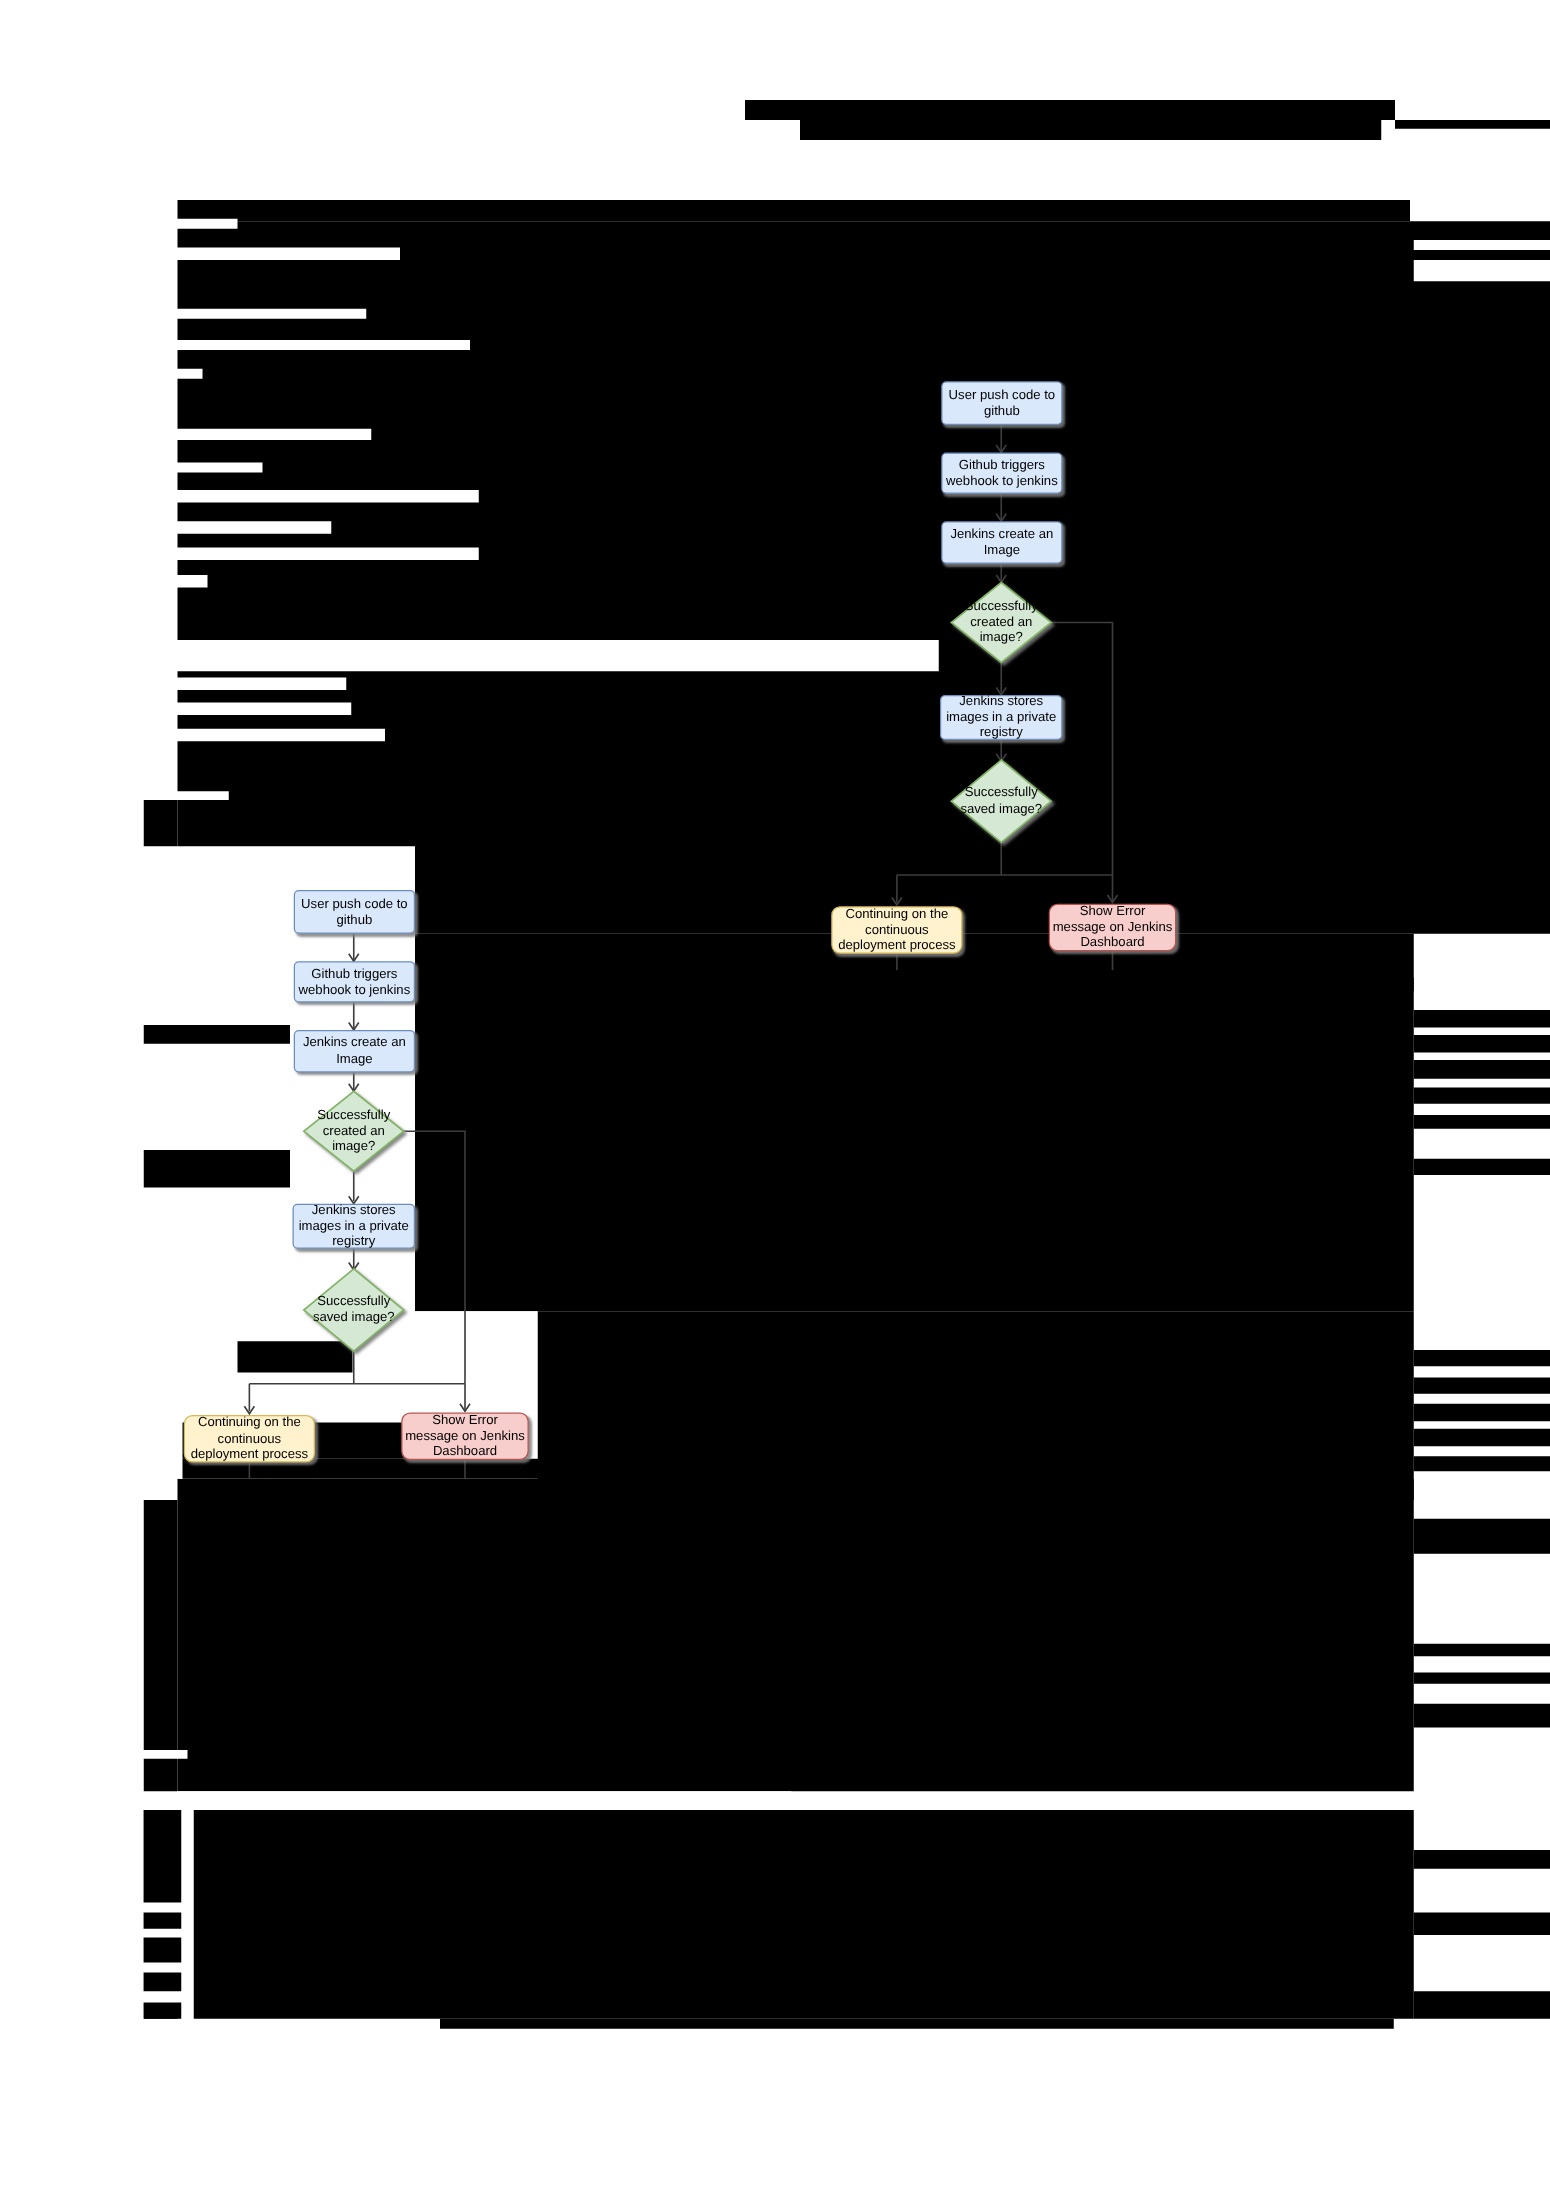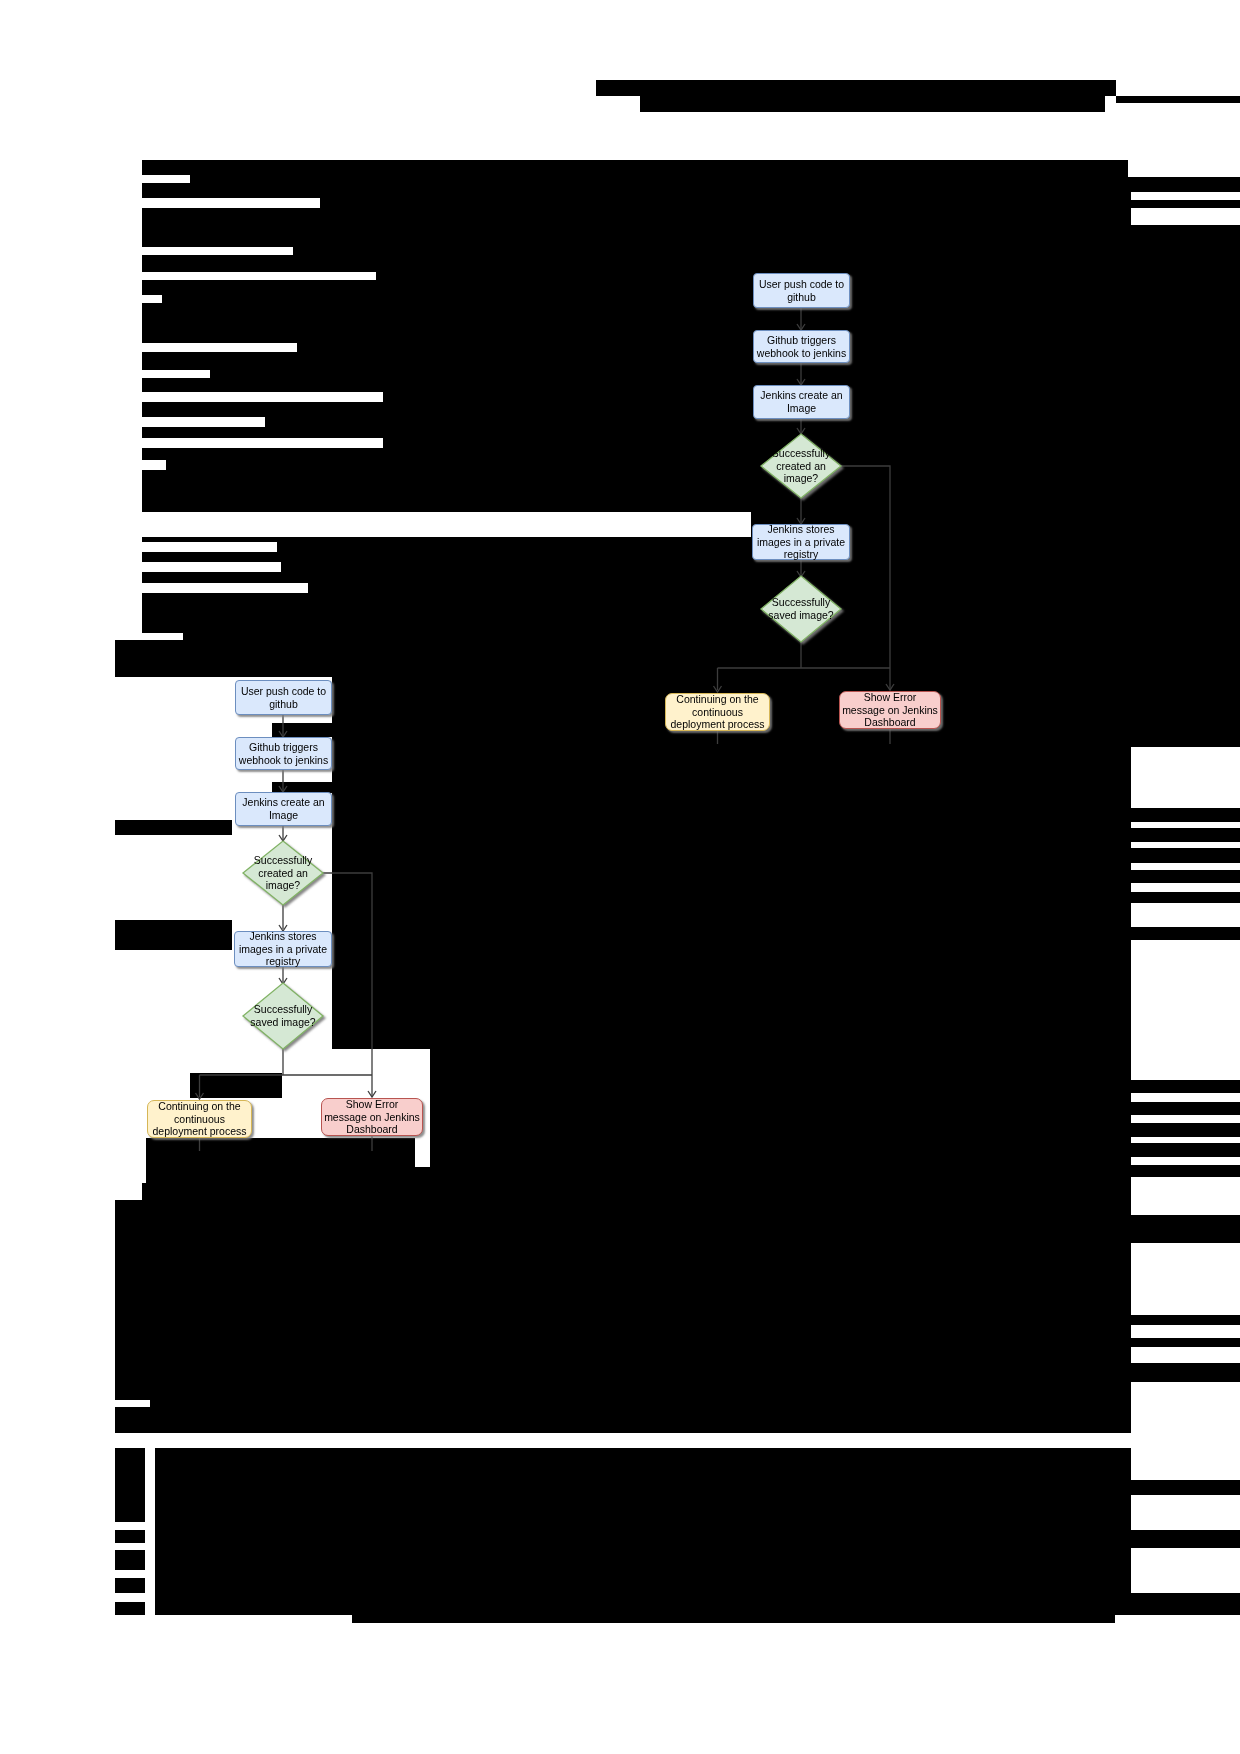--- a/index.html
+++ b/index.html
@@ -3,21 +3,21 @@
 <meta charset="utf-8">
 <style>
   html,body{margin:0;padding:0;}
   body{
     width:1240px;height:1754px;position:relative;overflow:hidden;
     background:#ffffff;
     font-family:"Liberation Sans","DejaVu Sans",sans-serif;
   }
   .black{position:absolute;background:#000000;}
   .white{position:absolute;background:#ffffff;}
-  .fc{position:absolute;}
+  .fc{position:absolute;margin-top:32px;}
   .fc svg{position:absolute;overflow:visible;}
   .node{
     position:absolute;box-sizing:border-box;
     display:flex;align-items:center;justify-content:center;text-align:center;
     font-size:10.5px;line-height:1.2;color:#000;
     padding:1px 2px;
   }
   .node.rect{
     border:1px solid;border-radius:4px;
     box-shadow:2px 2px 2px rgba(125,125,125,0.85);

